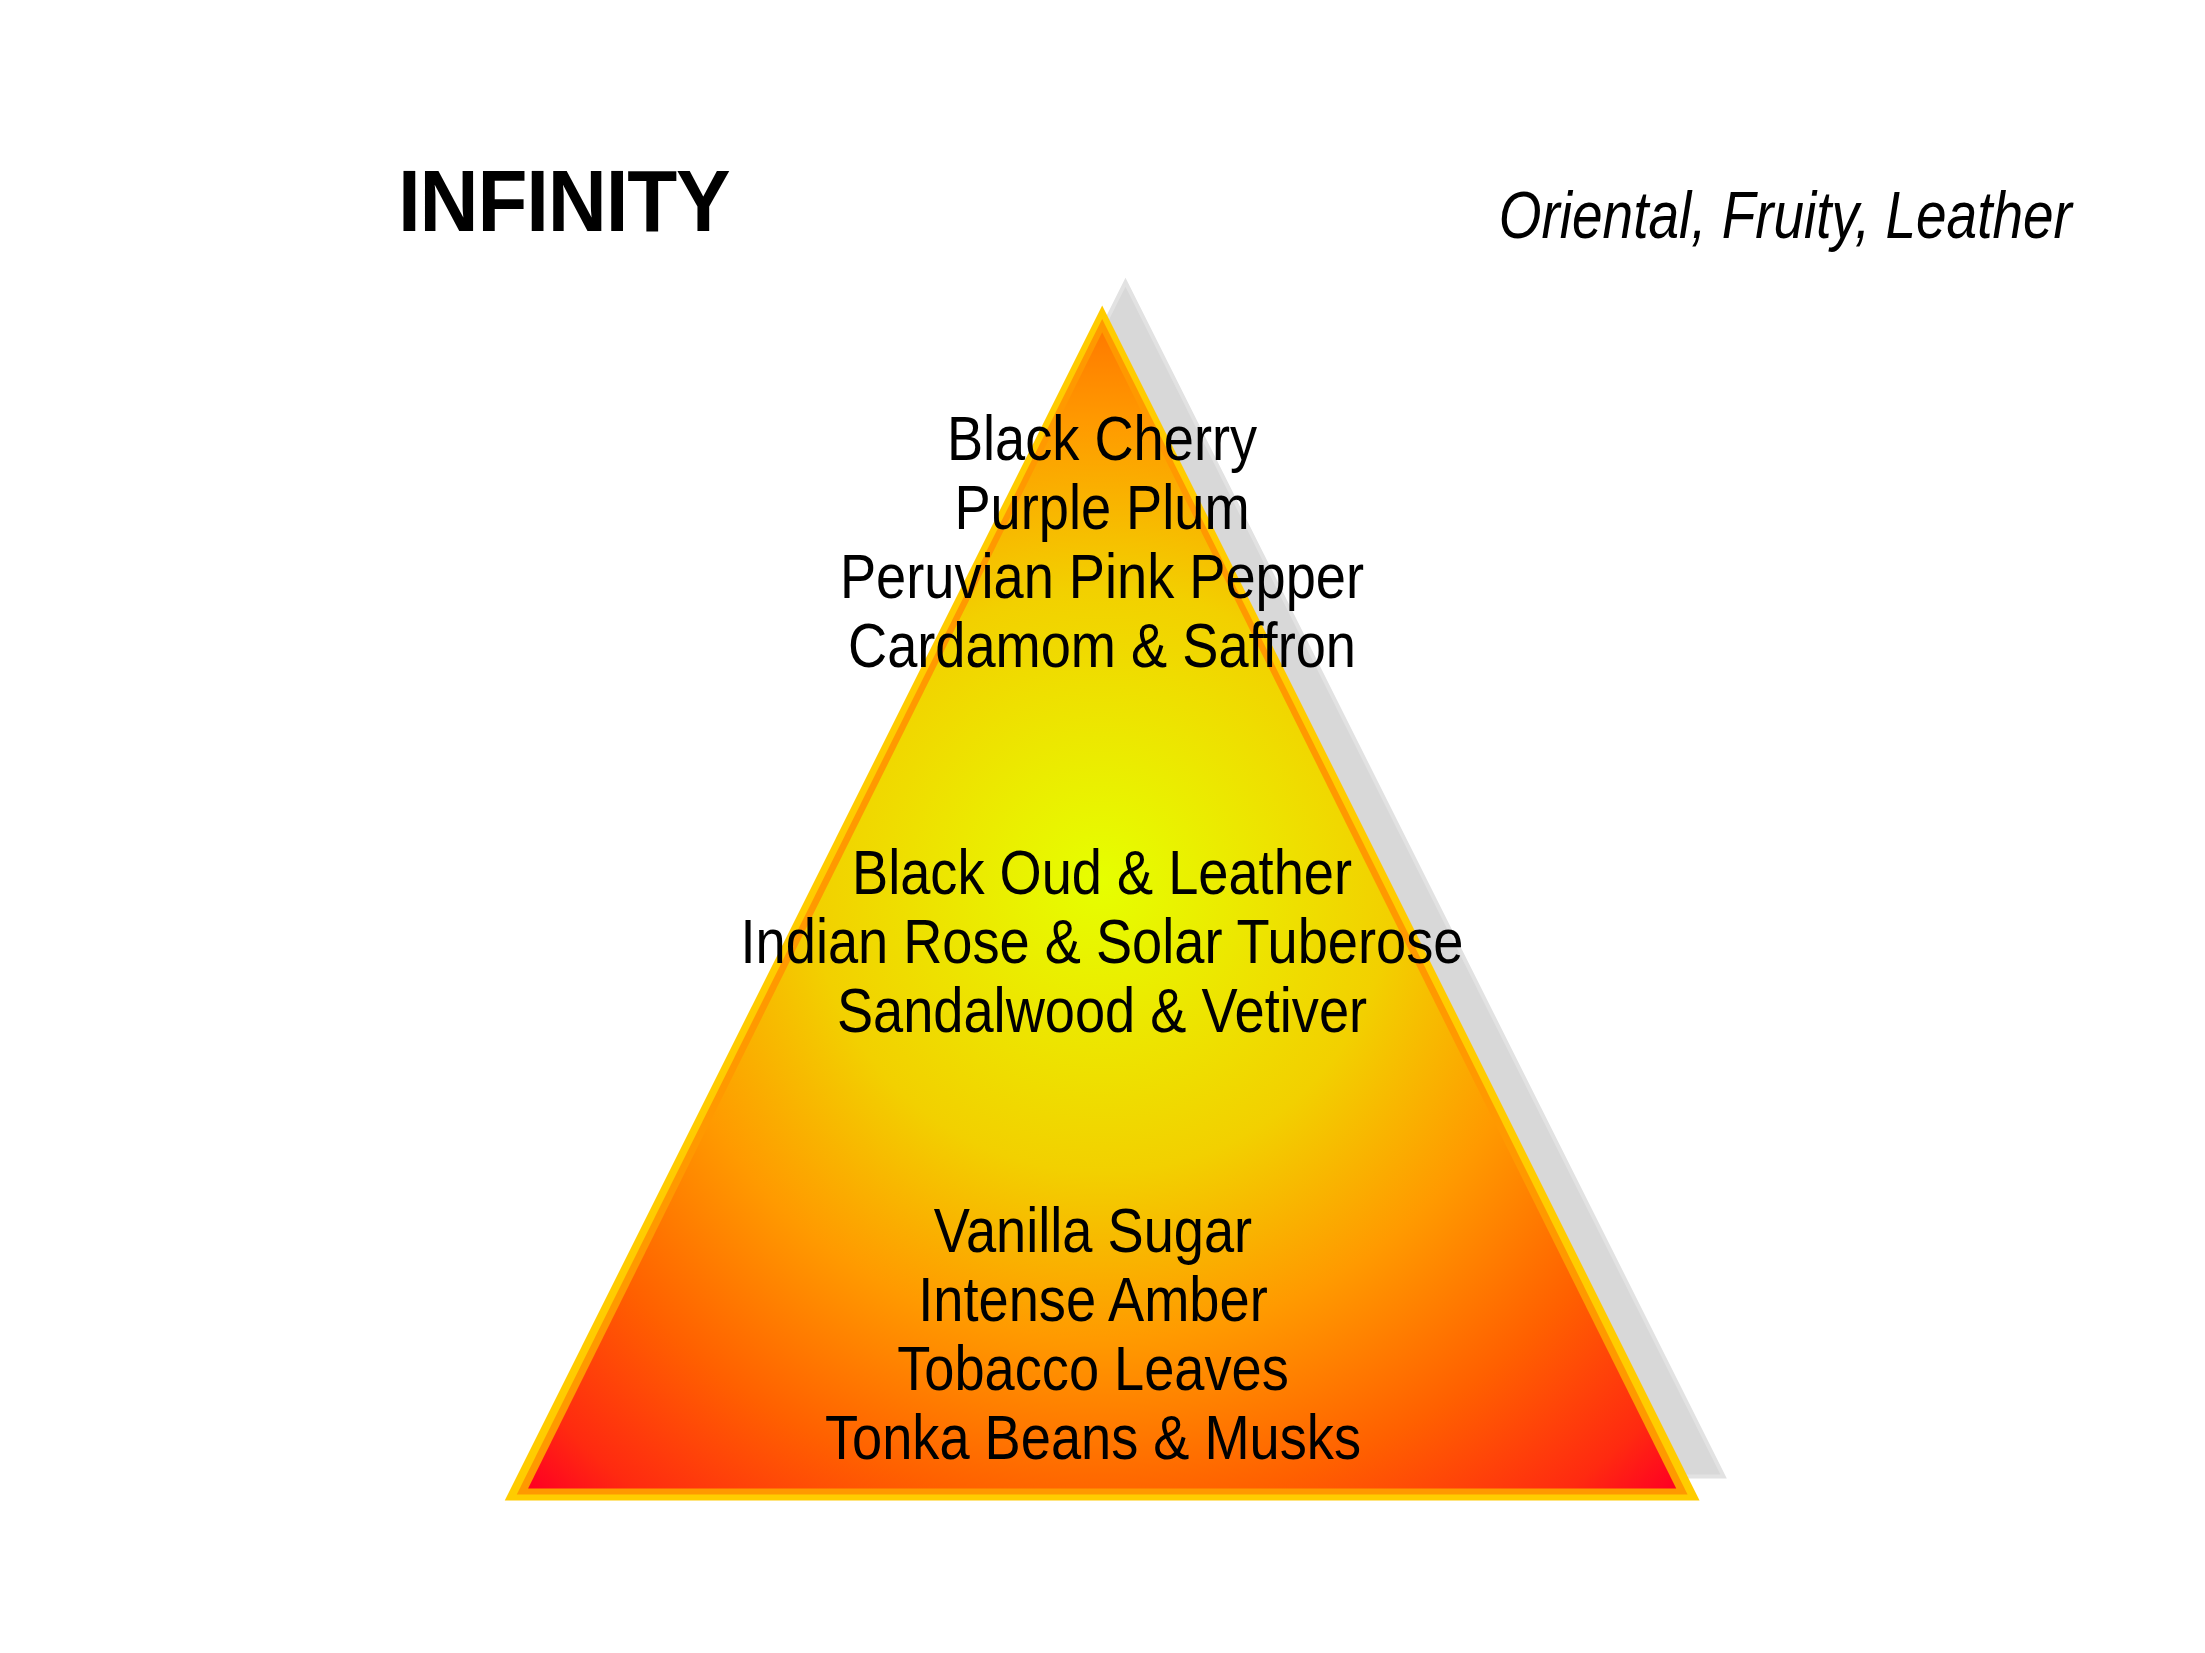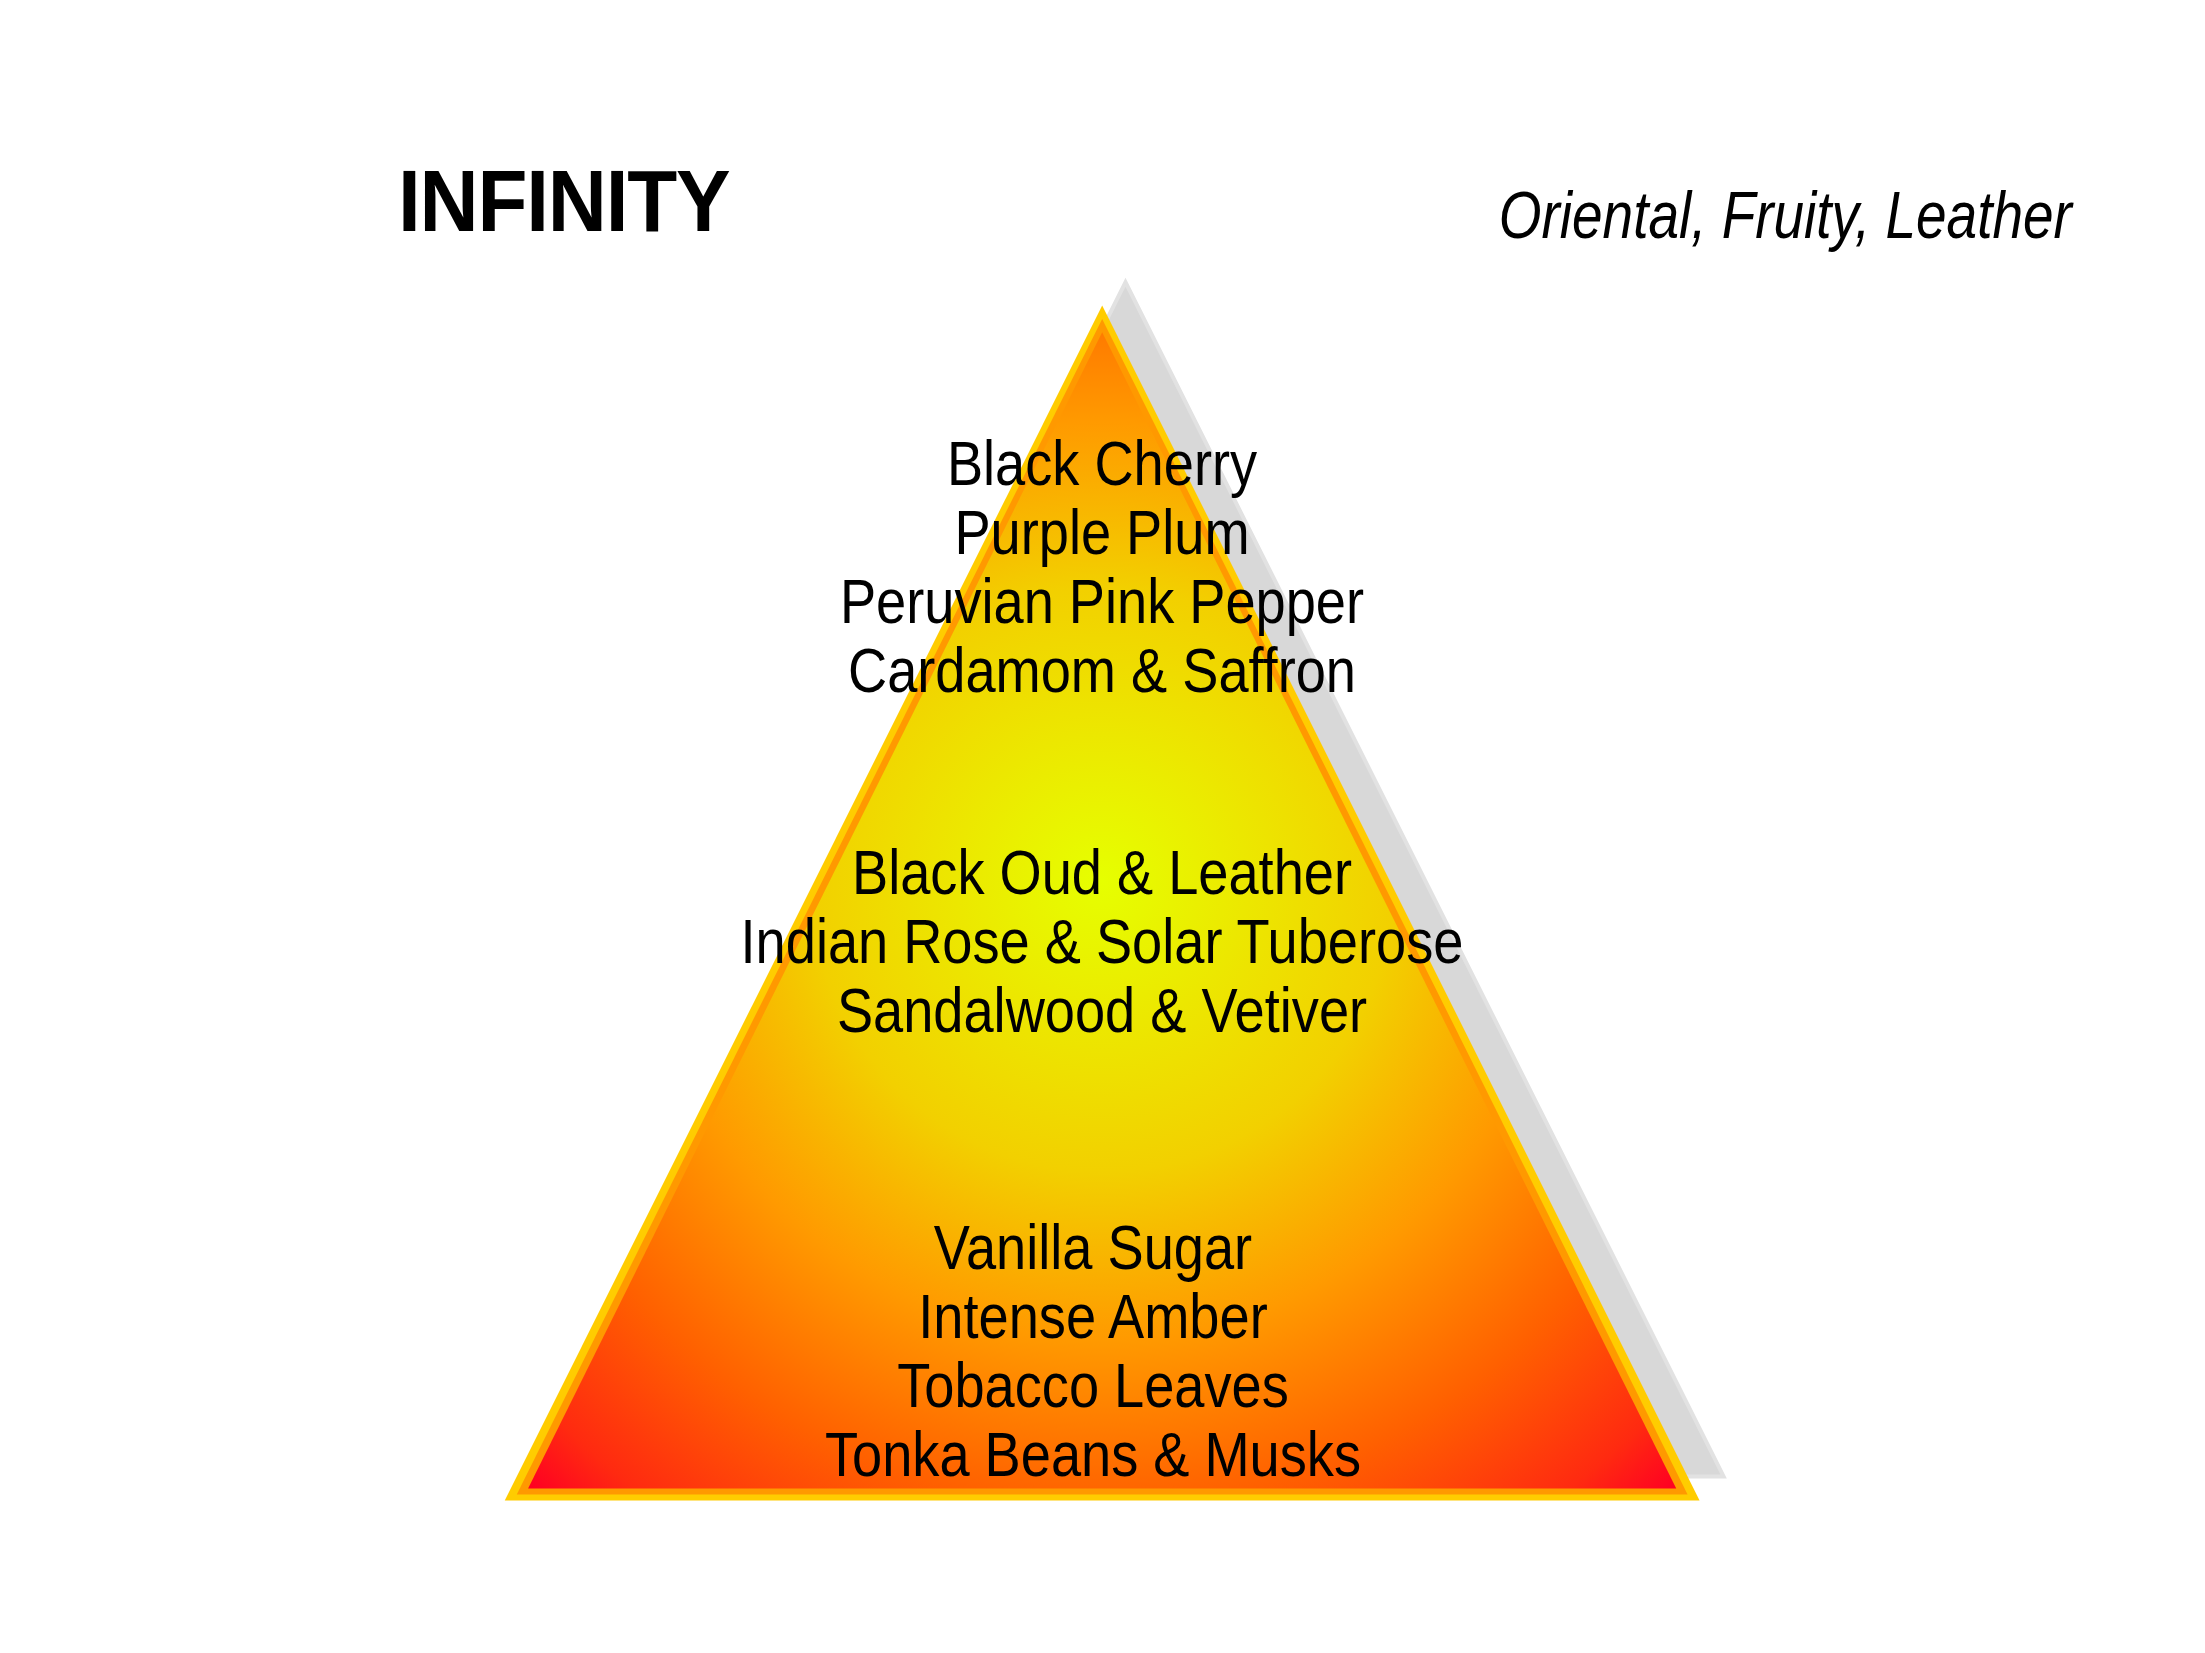--- a/index.html
+++ b/index.html
@@ -8,23 +8,23 @@
   .title { position: absolute; left: 398px; top: 157px; font-size: 88px; font-weight: bold;
            line-height: 1; letter-spacing: -1.3px; white-space: nowrap;
            transform: scaleX(0.93); transform-origin: left top; }
   .subtitle { position: absolute; right: 133px; top: 181px; font-size: 67px; font-style: italic;
               line-height: 1; white-space: nowrap;
               transform: scaleX(0.82); transform-origin: right top; }
   svg.pyramid { position: absolute; left: 0; top: 0; }
   .tier { position: absolute; left: 435px; width: 1334px; text-align: center; }
   .tier .line { display: block; font-size: 63px; line-height: 69px; white-space: nowrap;
                 transform: scaleX(0.86); transform-origin: center; }
-  .tier-top { top: 429px; }
+  .tier-top { top: 404px; }
   .tier-middle { top: 838px; text-align: center; }
-  .tier-base { top: 1196px; margin-top: 17px; }
+  .tier-base { top: 1196px; }
   .tier-base { left: 426px; }
 </style>
 </head>
 <body>
 
 <div class="title">INFINITY</div>
 <div class="subtitle">Oriental, Fruity, Leather</div>
 
 <svg class="pyramid" width="2205" height="1654" viewBox="0 0 3307 2480">
   <defs>

